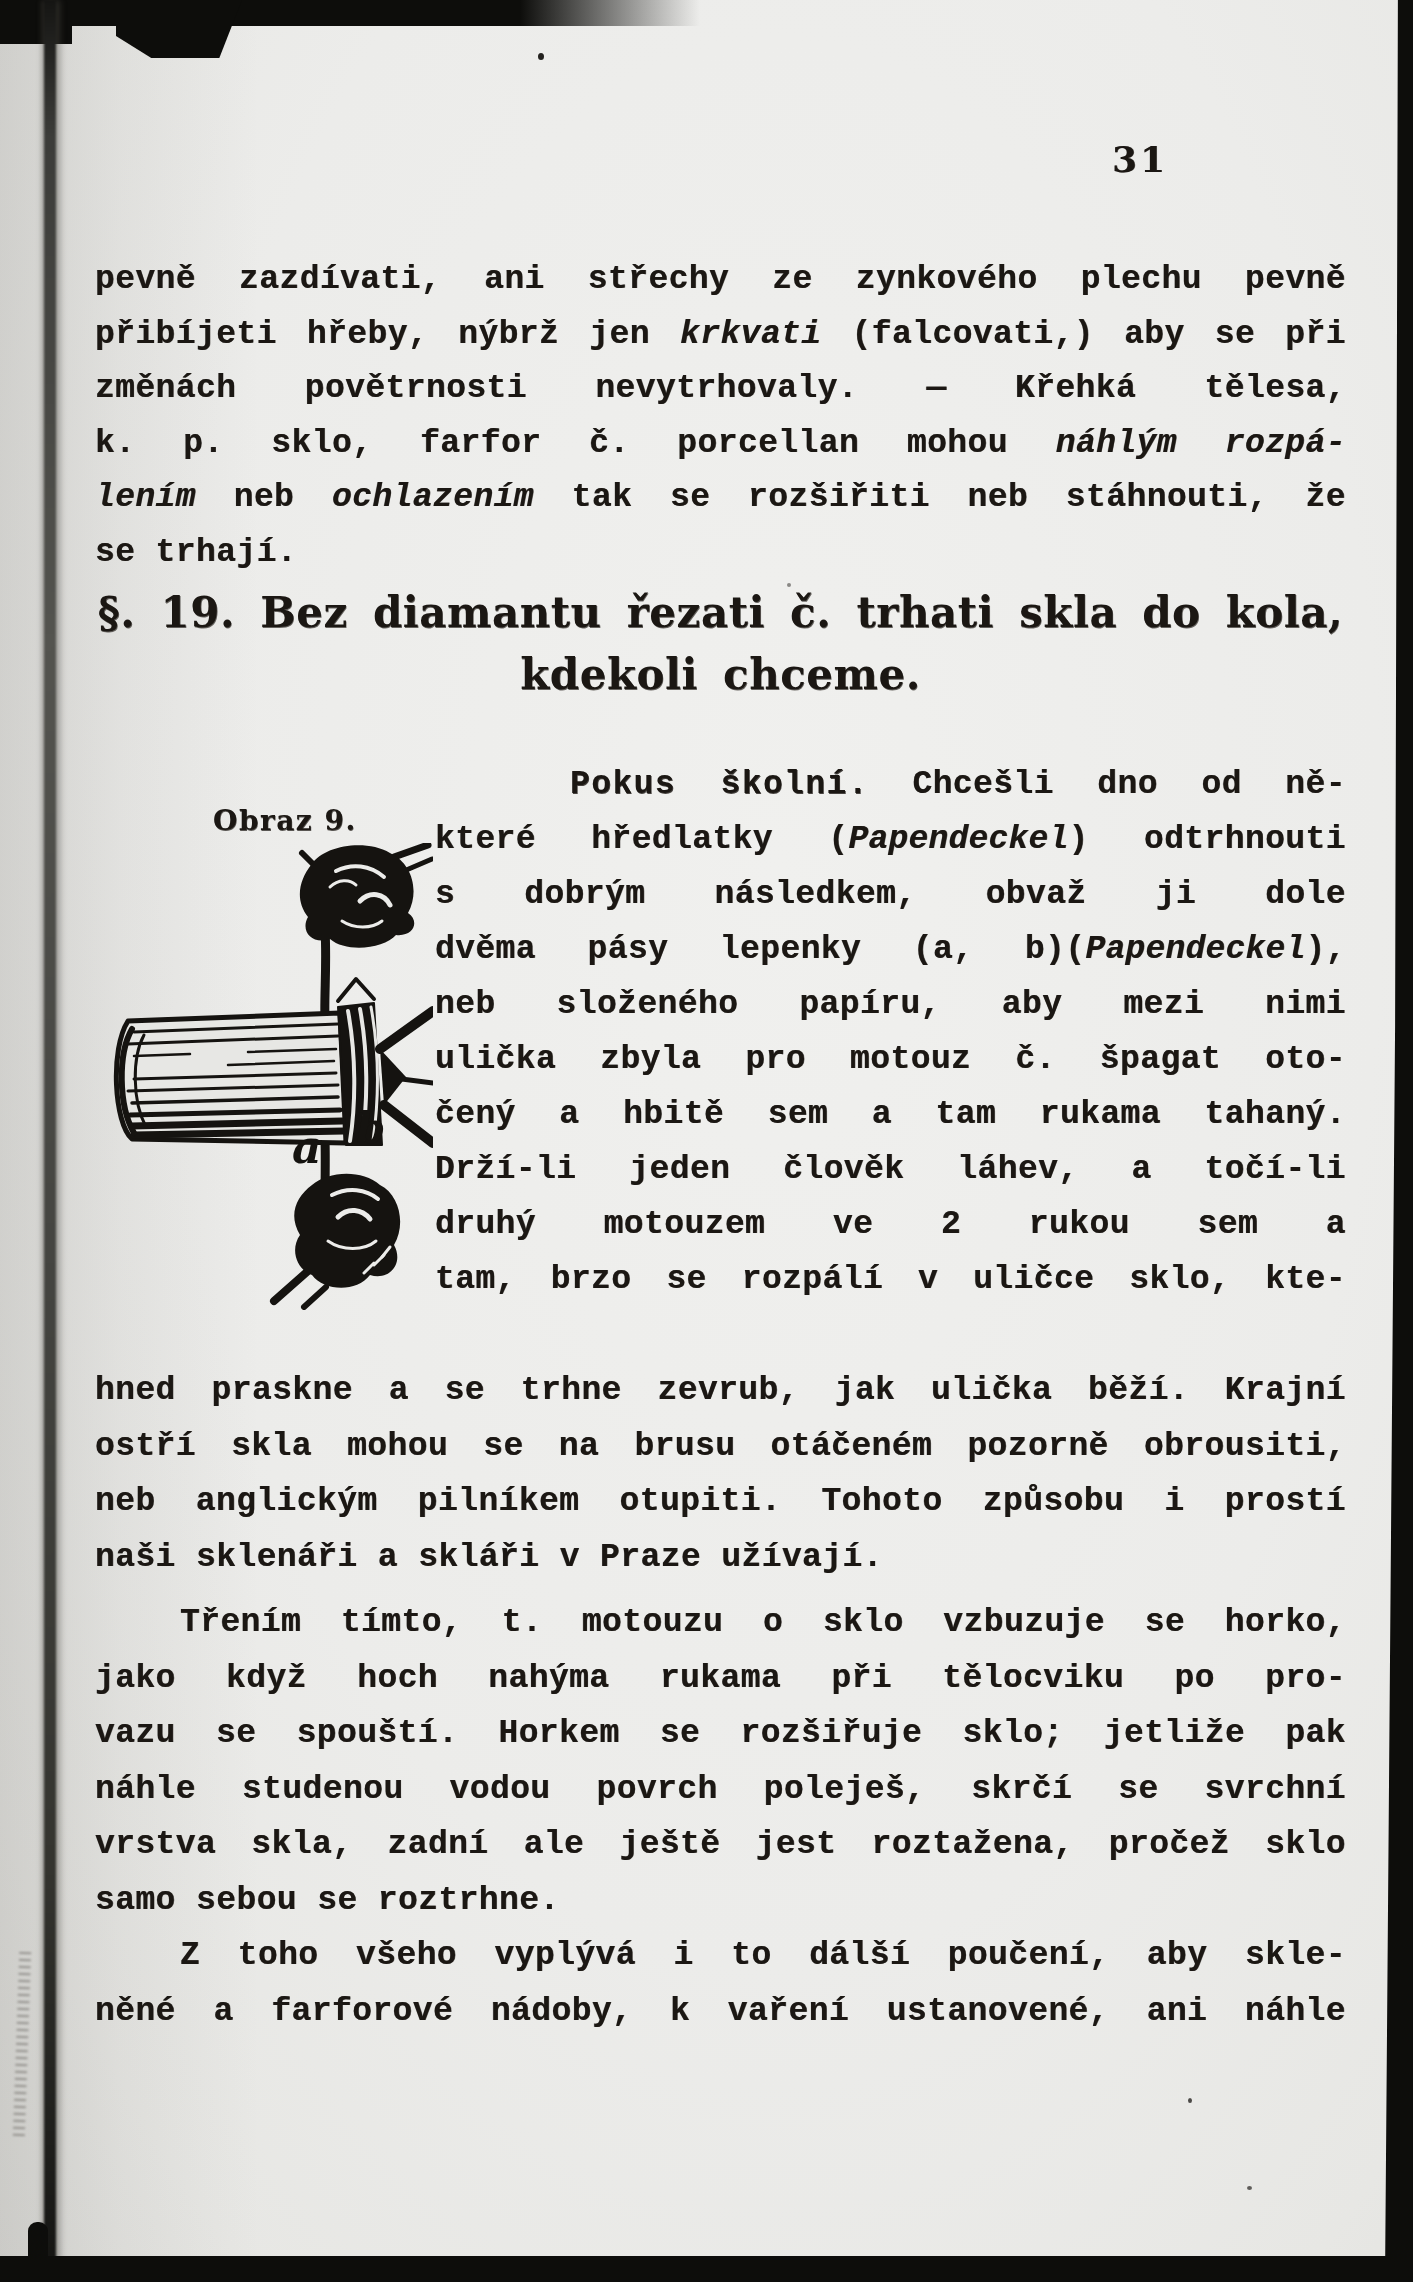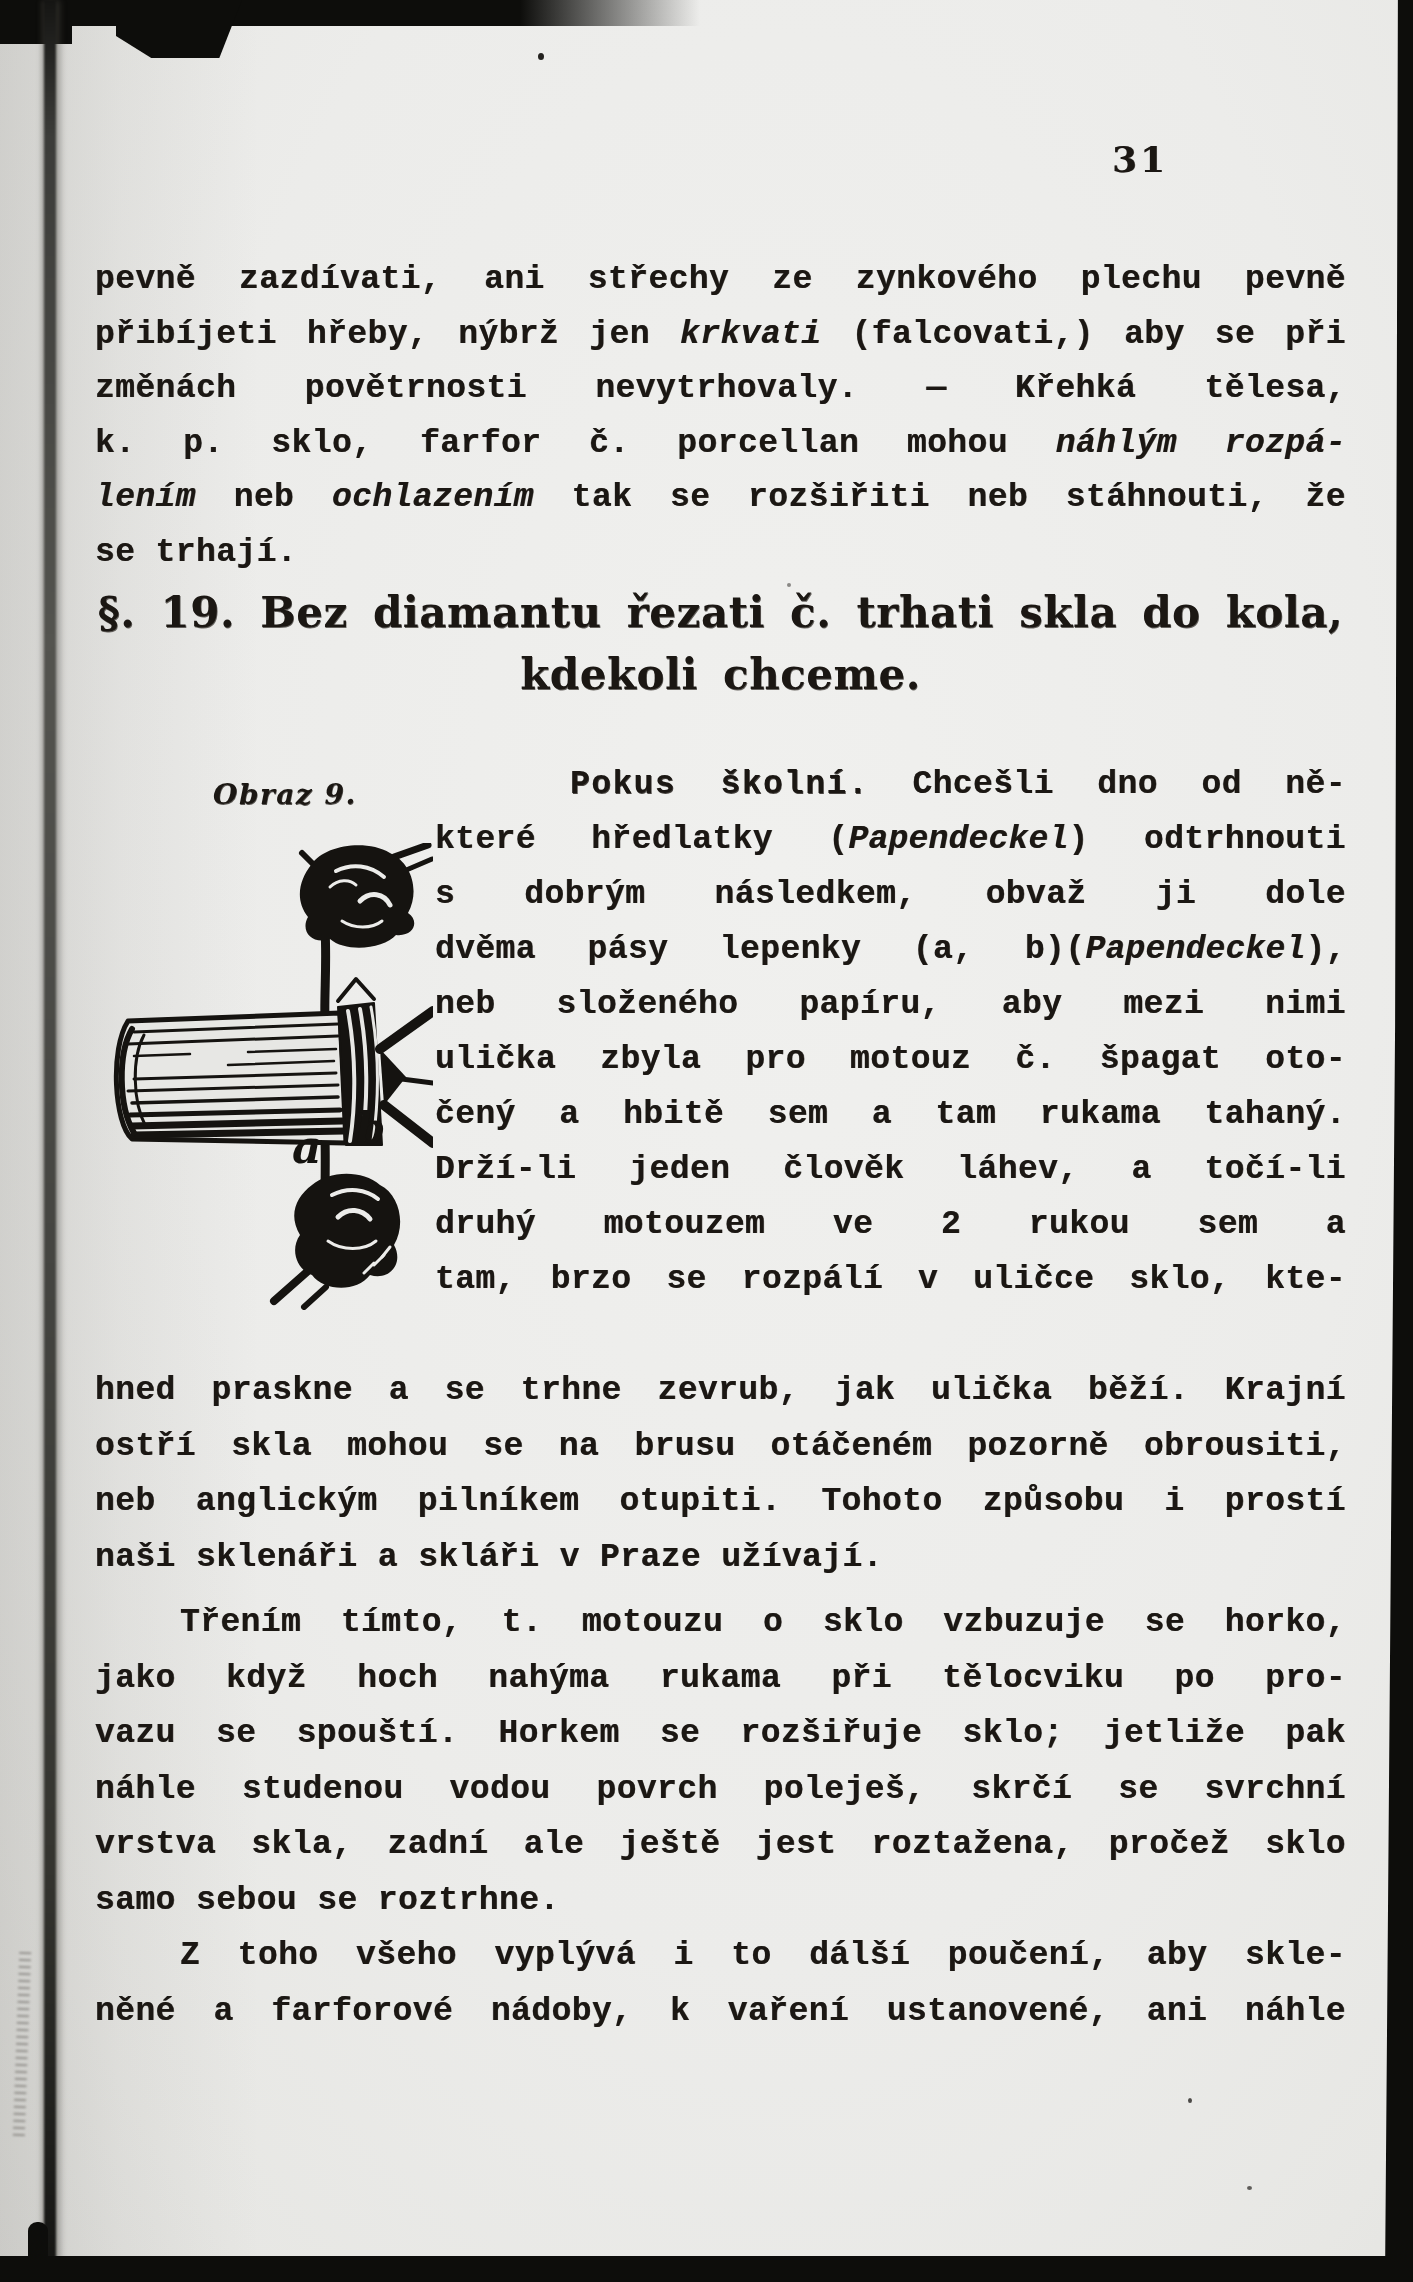--- a/index.html
+++ b/index.html
@@ -52,22 +52,22 @@
   .main{left:95px;top:1363px;width:1251px;}
   .main .tline{line-height:55.5px;height:55.5px;}
   .seg-n{}
   .seg-i{font-style:italic;}
   .seg-f{font-style:italic;letter-spacing:0.2px;}
   .seg-b{letter-spacing:1.4px;text-shadow:0.7px 0.5px 0.6px rgba(27,23,19,0.8);}
   .heading{position:absolute;left:95px;top:582px;width:1251px;margin:0;
     font-size:42px;font-weight:700;text-align:center;letter-spacing:0.5px;word-spacing:10px;
     line-height:62px;white-space:nowrap;
     text-shadow:0.6px 0.6px 0.6px rgba(27,23,19,0.65);}
-  .figure-label{position:absolute;left:213px;top:778px;font-size:28px;font-weight:700;letter-spacing:1.5px;
-    text-shadow:0.5px 0.5px 0.5px rgba(27,23,19,0.7);font-style:italic;}
+  .figure-label{position:absolute;left:213px;top:804px;font-size:28px;font-weight:700;letter-spacing:1.5px;
+    text-shadow:0.5px 0.5px 0.5px rgba(27,23,19,0.7);}
   .woodcut{position:absolute;left:98px;top:843px;width:335px;height:467px;}
 </style>
 </head>
 <body>
 
 <div class="page">
 
   <div class="edge-top"></div>
   <div class="edge-top-corner"></div>
   <div class="edge-top-blob"></div>

